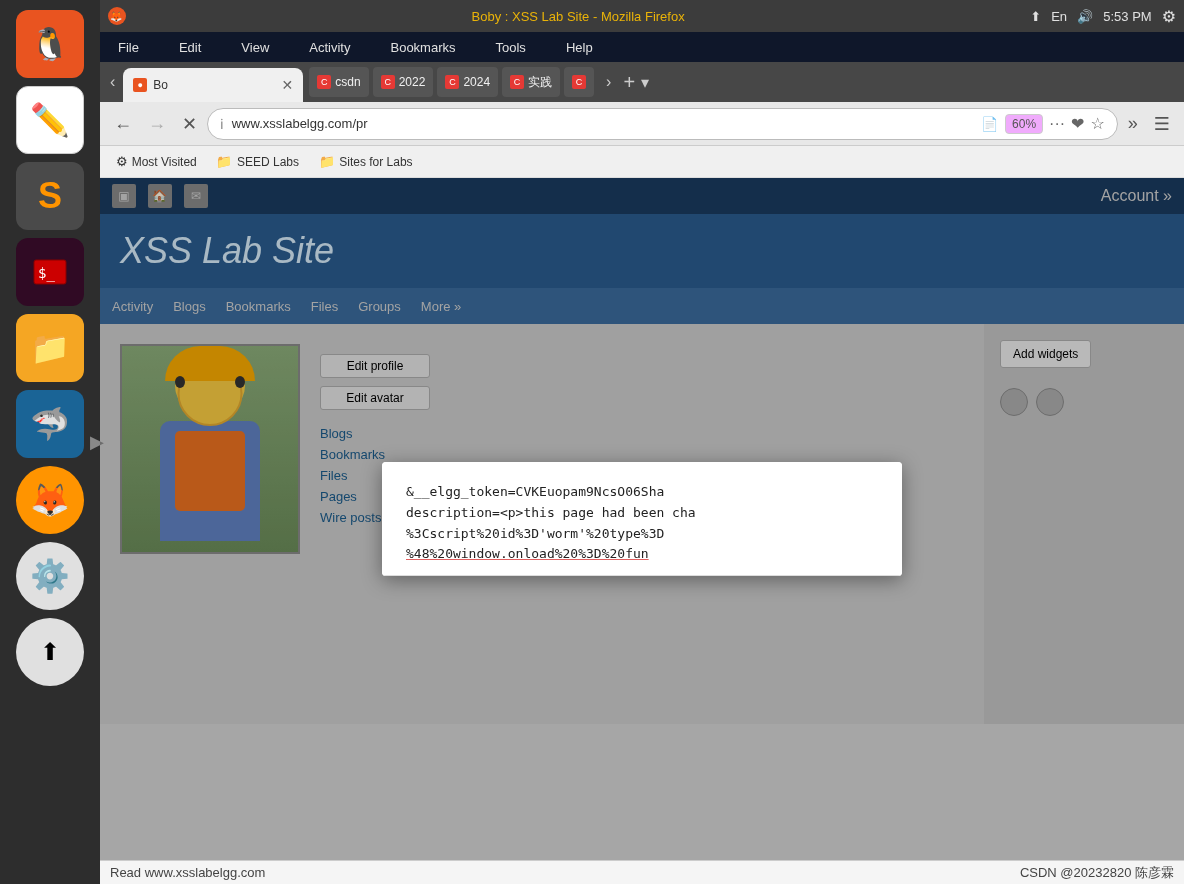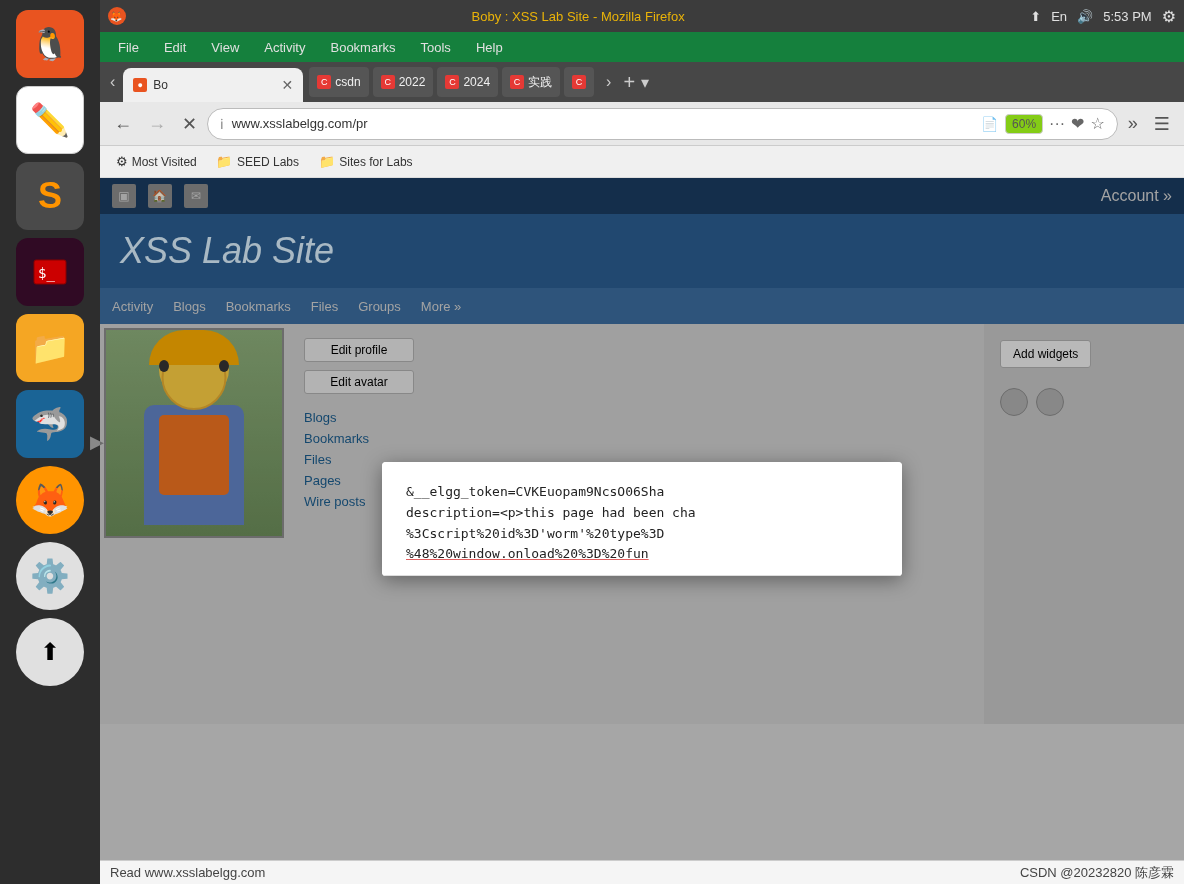--- a/index.html
+++ b/index.html
@@ -75,25 +75,25 @@
     .title-bar-title {
       color: #eab308;
       font-size: 13px;
       flex: 1;
       text-align: center;
     }
 
     
     .menu-bar {
       height: 30px;
-      background: #15803d;
+      background: #0f172a;
       display: flex;
       align-items: center;
       padding: 0 8px;
-      gap: 5px;
+      gap: 20px;
     }
     .menu-item {
       color: #e0e0e0;
       font-size: 13px;
       padding: 4px 10px;
       cursor: pointer;
       border-radius: 3px;
     }
 
     
@@ -221,21 +221,21 @@
       align-items: center;
       padding: 0 12px;
       gap: 8px;
       font-size: 13px;
       color: #333;
     }
     .address-icon { color: #888; font-size: 14px; }
     .address-text { flex: 1; font-size: 13px; color: #333; }
     .address-actions { display: flex; gap: 6px; align-items: center; }
     .zoom-badge {
-      background: #84cc16;
+      background: #f0abfc;
       border-radius: 4px;
       padding: 2px 6px;
       font-size: 12px;
       color: #555;
       border: 1px solid #ccc;
     }
     .nav-extra-btn {
       background: none;
       border: none;
       font-size: 18px;
@@ -339,21 +339,21 @@
     .xss-body {
       background: #c8c8c8;
       display: flex;
       gap: 0;
       min-height: 400px;
       position: relative;
     }
 
     .xss-main {
       flex: 1;
-      padding: 4px;
+      padding: 20px;
     }
 
     .profile-section {
       display: flex;
       gap: 20px;
       margin-bottom: 20px;
     }
 
     .profile-avatar {
       width: 180px;

